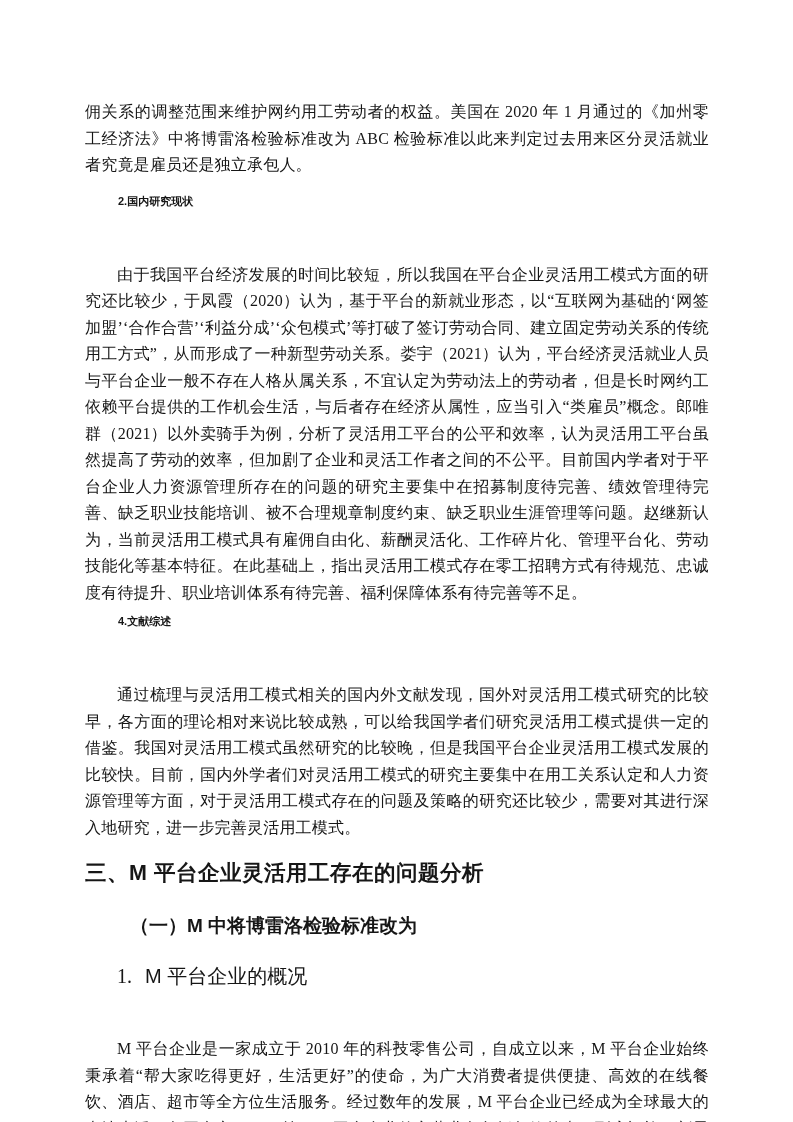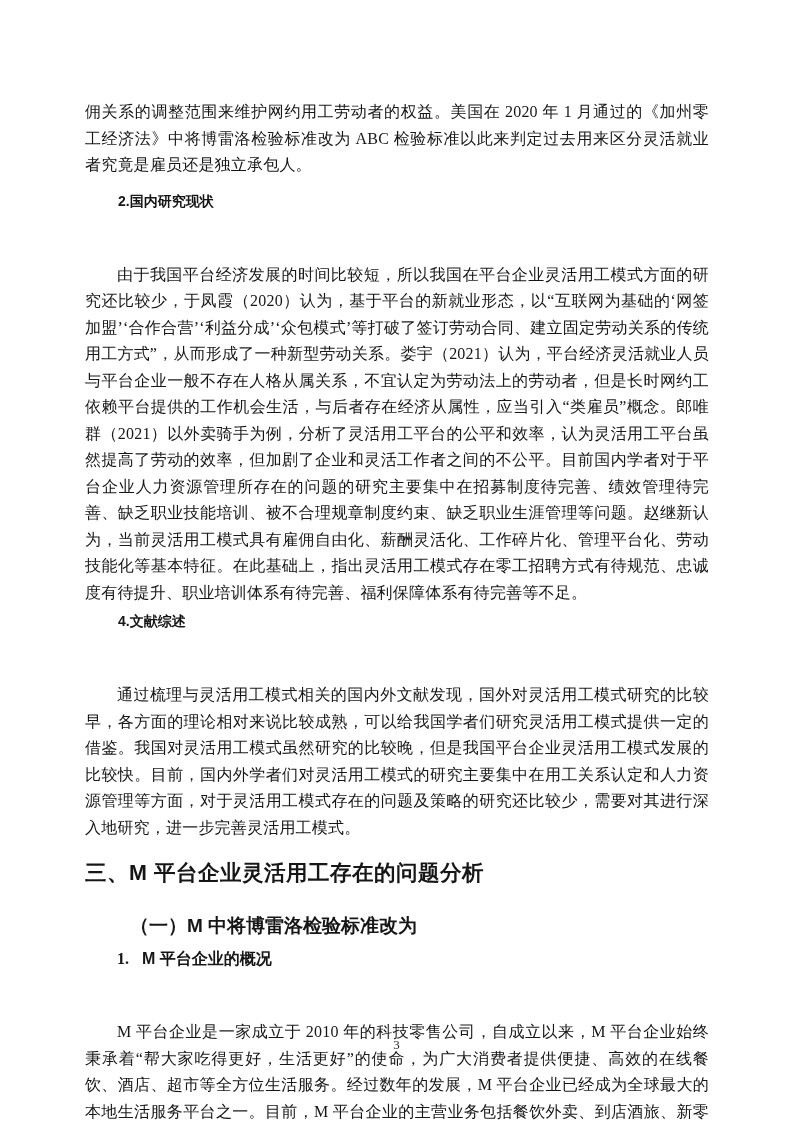--- a/index.html
+++ b/index.html
@@ -30,21 +30,21 @@
     line-height: 26.5px;
     text-align: justify;
     text-justify: inter-ideograph;
     letter-spacing: 0.2px;
   }
   p.body.indent { text-indent: 32px; margin-top: 48px; }
 
   .heading-hei {
     margin: 0;
     font-family: "Liberation Sans", "DejaVu Sans", sans-serif;
-    font-size: 14px;
+    font-size: 11px;
     line-height: 26px;
     font-weight: 600;
     padding-left: 33px;
   }
   .h-domestic { margin-top: 9px; margin-bottom: 7px; }
   .h-review   { margin-top: 2px; margin-bottom: 6px; }
 
   .chapter {
     margin: 17px 0 0 0;
     font-family: "Liberation Sans", "DejaVu Sans", sans-serif;
@@ -56,25 +56,25 @@
   }
   .section {
     margin: 24px 0 0 0;
     font-family: "Liberation Sans", "DejaVu Sans", sans-serif;
     font-size: 19px;
     line-height: 28px;
     font-weight: 600;
     padding-left: 45px;
   }
   .subsection {
-    margin: 7px 0 11px 0;
+    margin: 24px 0 11px 0;
     font-family: "Liberation Sans", "DejaVu Sans", sans-serif;
-    font-size: 16px;
+    font-size: 20px;
     line-height: 24px;
-    font-weight: 700;
+    font-weight: 400;
     padding-left: 32px;
   }
   .subsection .num {
     font-family: "Liberation Serif", "DejaVu Serif", serif;
     margin-right: 13px;
   }
   .page-number {
     position: absolute;
     top: 1036px;
     left: 0;

